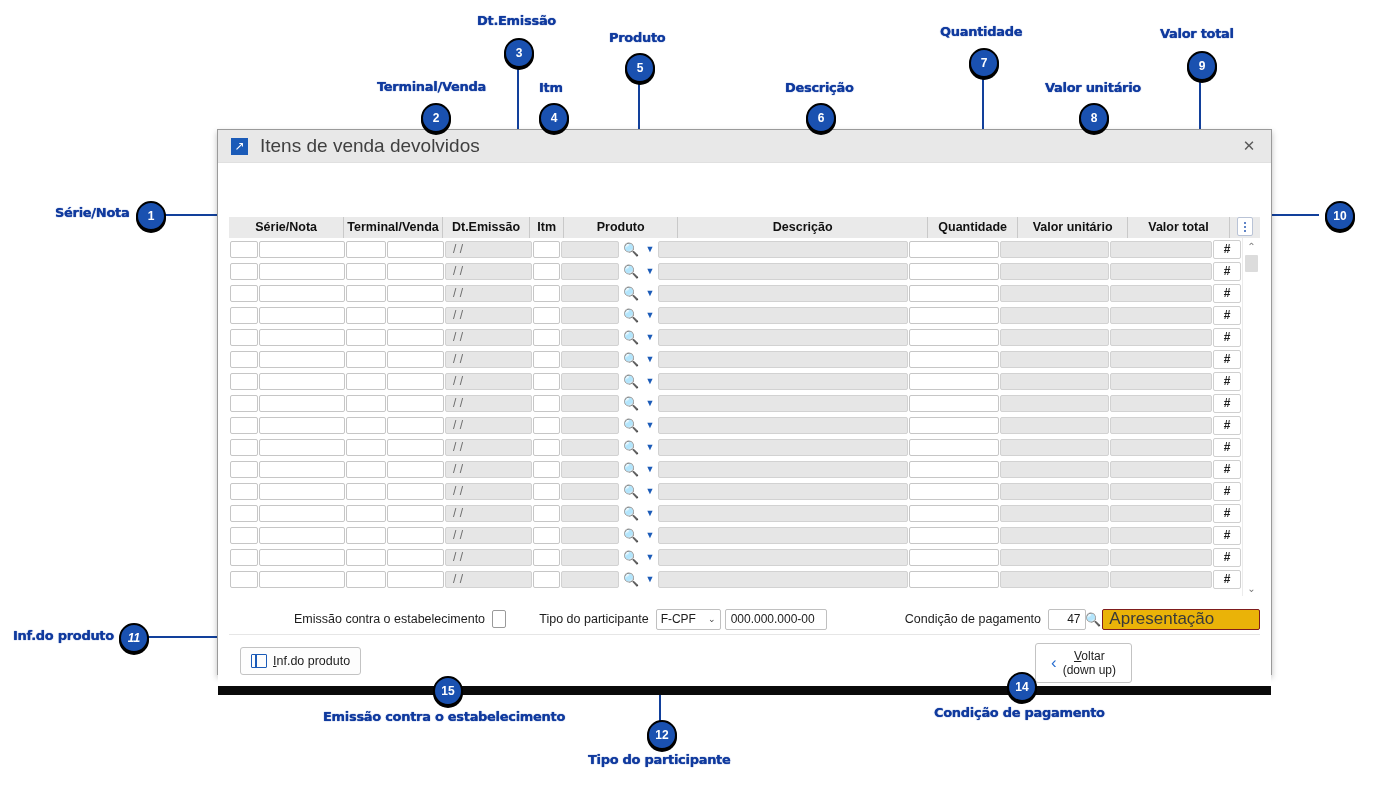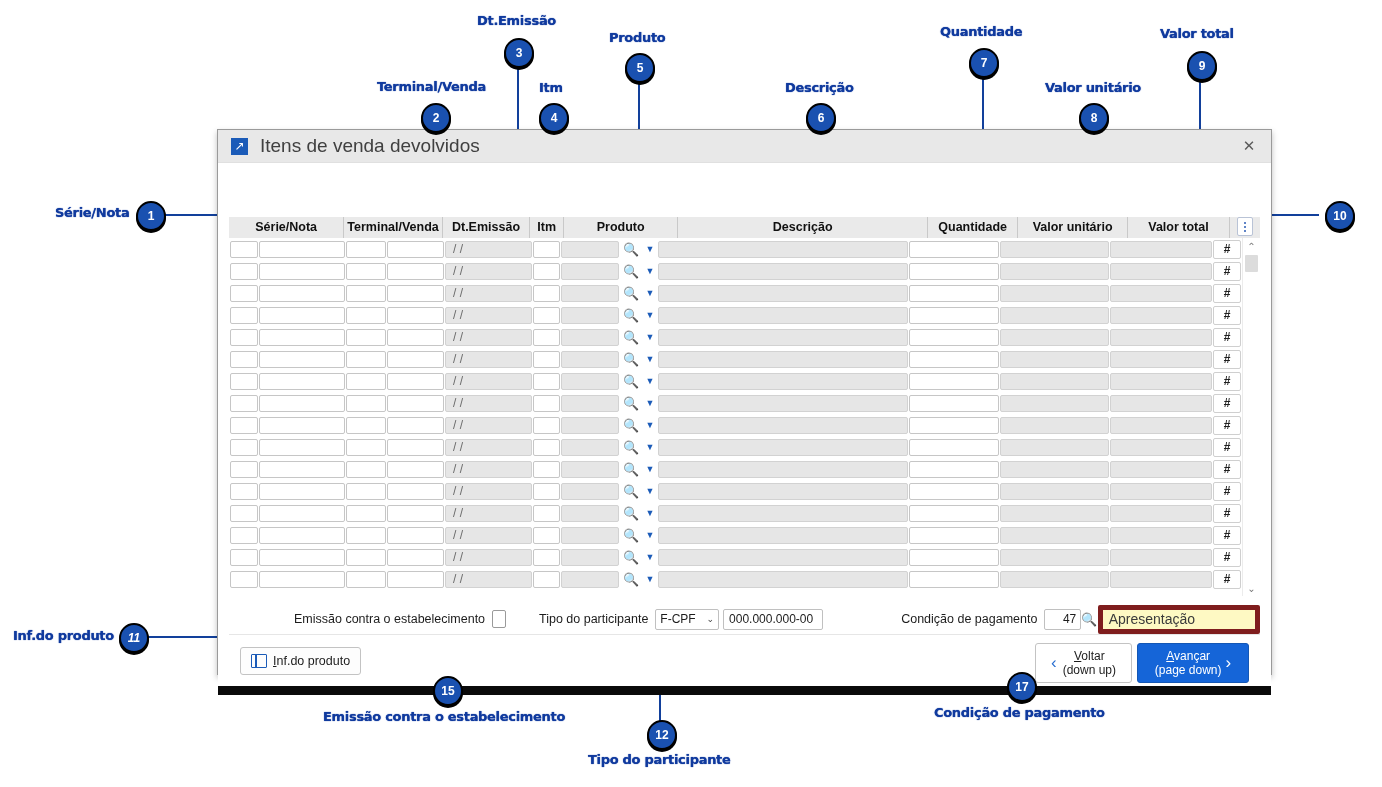--- a/index.html
+++ b/index.html
@@ -148,22 +148,22 @@
   .selbox .cv{margin-left:auto;color:#444;font-size:9px;}
   .txtbox{
     height:19px;border:1px solid #c0c0c0;background:#fff;border-radius:2px;
     display:flex;align-items:center;padding:0 5px;font-size:12px;color:#1c1c1c;
   }
   .numbox{
     width:36px;height:19px;border:1px solid #c0c0c0;background:#fff;border-radius:2px;
     display:flex;align-items:center;justify-content:flex-end;padding:0 4px;font-size:12px;
   }
   .greybox{
-    height:19px;background:#fef9c3;border:5px solid #7f1d1d;border-radius:2px;
-    display:flex;align-items:center;padding:0 6px;font-size:14px;color:#3a3a3a;
+    height:19px;background:#eab308;border:1px solid #7f1d1d;border-radius:2px;
+    display:flex;align-items:center;padding:0 6px;font-size:17px;color:#3a3a3a;
   }
 
   
   .footer{
     position:absolute;left:0;right:0;top:472px;height:60px;background:#fff;
   }
   .btn-info{
     position:absolute;left:22px;top:12px;height:26px;
     border:1px solid #c3c3c3;border-radius:3px;background:#fdfdfd;
     display:flex;align-items:center;padding:0 10px;gap:6px;font-size:12.5px;color:#1c1c1c;
@@ -248,21 +248,21 @@
 <div class="anno-label" style="left:13px;top:628px;">Inf.do produto</div>
 <div class="anno-badge" style="left:119px;top:623px;font-style:italic;">11</div>
 
 <div class="anno-label" style="left:323px;top:709px;">Emissão contra o estabelecimento</div>
 <div class="anno-badge" style="left:433px;top:676px;">15</div>
 
 <div class="anno-label" style="left:588px;top:752px;">Tipo do participante</div>
 <div class="anno-badge" style="left:647px;top:720px;">12</div>
 
 <div class="anno-label" style="left:934px;top:705px;">Condição de pagamento</div>
-<div class="anno-badge" style="left:1007px;top:672px;">17</div>
+<div class="anno-badge" style="left:1007px;top:672px;">14</div>
 
 <div id="dialog">
 
   <div class="titlebar">
     <div class="title-icon">↗</div>
     <div class="title-text">Itens de venda devolvidos</div>
     <div class="title-close">✕</div>
   </div>
 
   <div class="dlg-body">
@@ -577,25 +577,18 @@
       </div>
 
       <div class="btn-back">
         <span class="chev">‹</span>
         <span class="b2">
           <span><span class="ul">V</span><span>oltar</span></span>
           <span>(down up)</span>
         </span>
       </div>
 
-      <div class="btn-next">
-        <span class="b2">
-          <span><span class="ul">A</span><span>vançar</span></span>
-          <span>(page down)</span>
-        </span>
-        <span class="chev">›</span>
-      </div>
 
       <div class="darkbar"></div>
     </div>
 
   </div>
 </div>
 
 </body></html>

